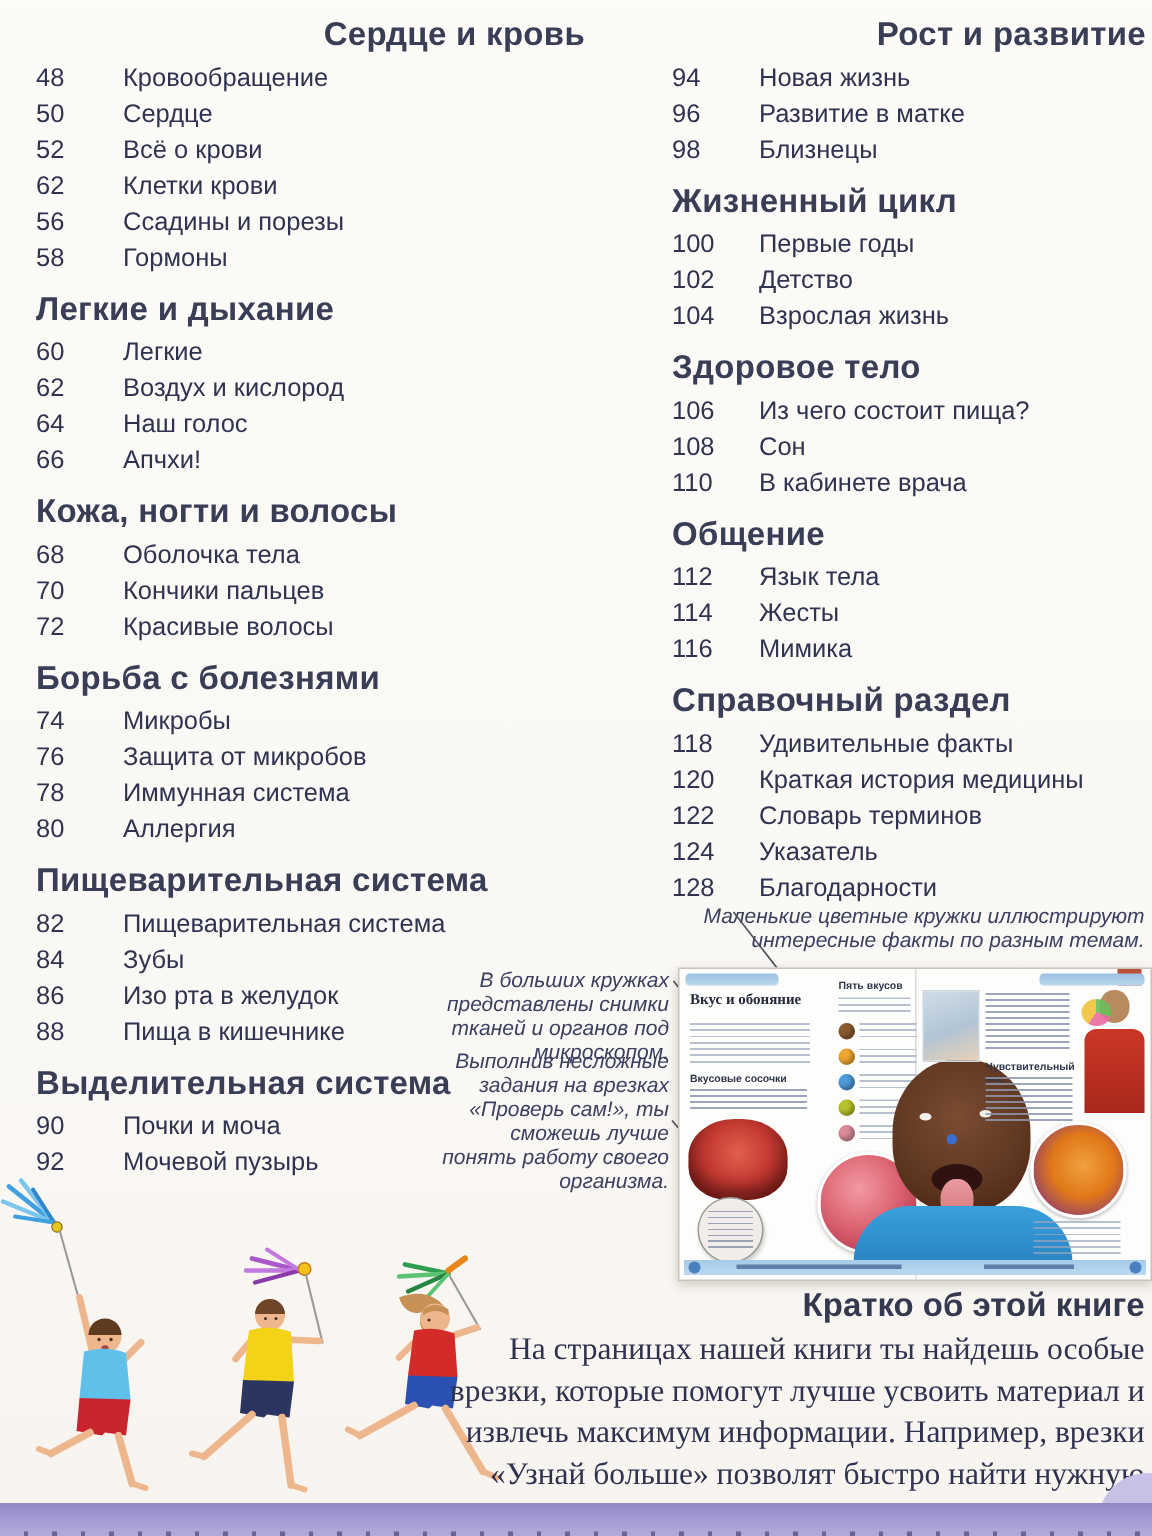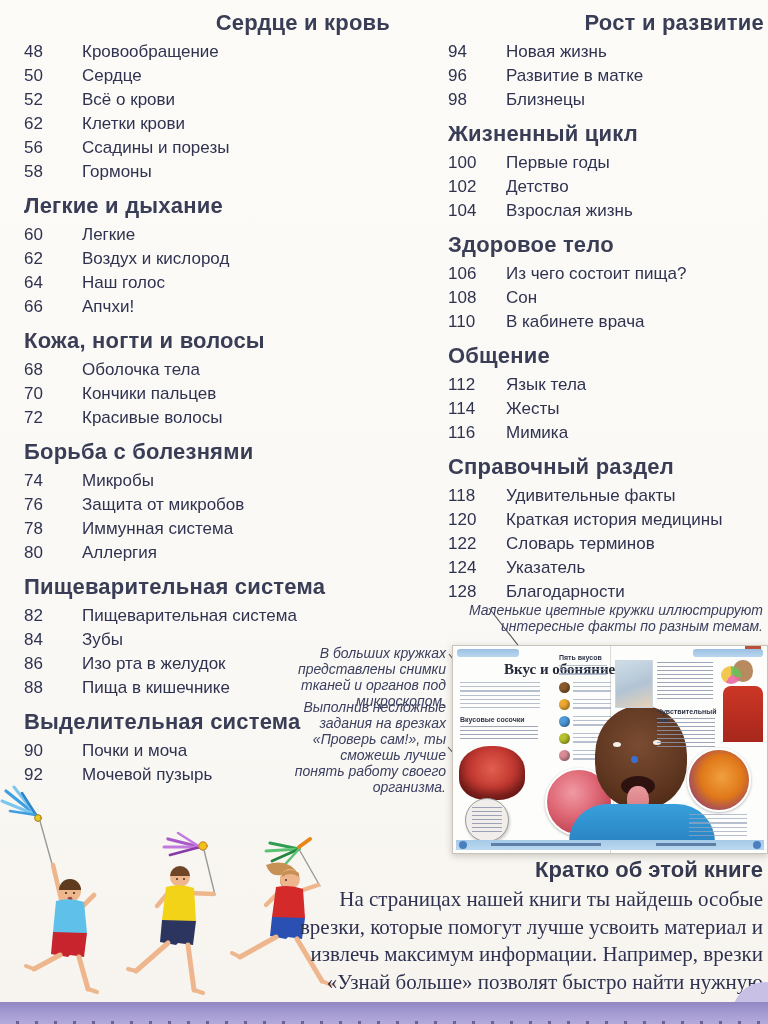--- a/index.html
+++ b/index.html
@@ -26,21 +26,21 @@
   .leader-svg{position:absolute;left:0;top:0;pointer-events:none;}
   
   .book{position:absolute;left:452px;top:645px;width:314px;height:207px;
         background:#fdfdfc;border:1px solid #c9c3ba;box-shadow:0 2px 7px rgba(60,50,40,.25);}
   .book .spine{position:absolute;left:50%;top:0;bottom:0;width:1px;background:rgba(120,120,130,.25);}
   .bp{position:absolute;}
   .tl{background:repeating-linear-gradient(180deg,#8e96ad 0 1.3px,transparent 1.3px 4px);opacity:.85;}
   .tl.lite{background:repeating-linear-gradient(180deg,#9aa6bd 0 1.2px,transparent 1.2px 4.2px);opacity:.7;}
   .bar-blue{background:linear-gradient(180deg,#9cc0e2,#b9d6ee);border-radius:3px;}
   .micro-head{font-weight:bold;font-size:7px;line-height:8px;color:#2e3548;}
-  .bp-title{font-family:"Liberation Serif",serif;font-weight:bold;font-size:15px;color:#252a3a;margin-left:44px;}
+  .bp-title{font-family:"Liberation Serif",serif;font-weight:bold;font-size:10px;color:#252a3a;}
   .circle{border-radius:50%;}
   .taste-row{display:flex;align-items:flex-start;margin-bottom:6px;}
   .taste-dot{width:11px;height:11px;border-radius:50%;flex:none;margin-right:3px;
              box-shadow:inset -2px -2px 3px rgba(0,0,0,.3);}
   .taste-lines{width:38px;height:11px;}
   
   .about{position:absolute;right:5px;top:857px;width:474px;text-align:right;}
   .about-heading{font-weight:bold;font-size:22px;color:#353950;line-height:26px;}
   .about-body{font-family:"Liberation Serif",serif;font-size:21px;line-height:27.5px;
               color:#2e3250;margin-top:3px;}

